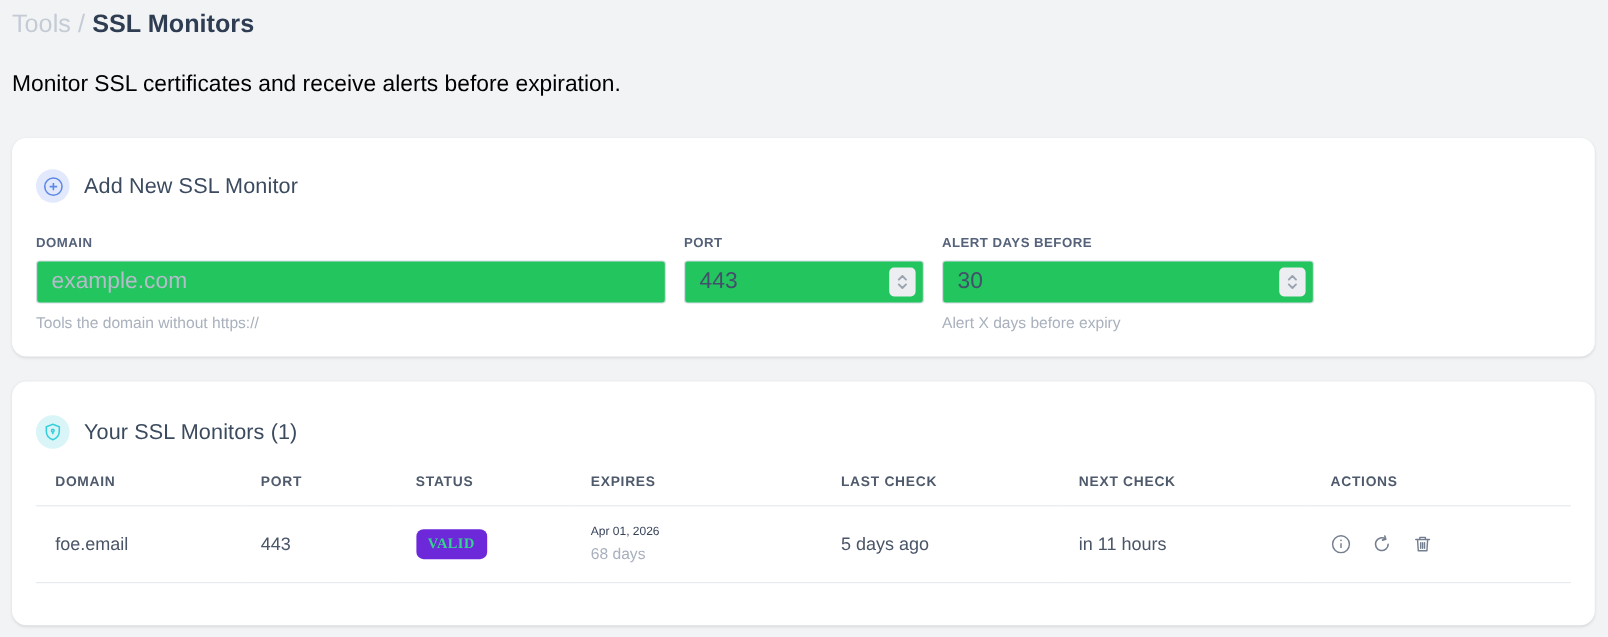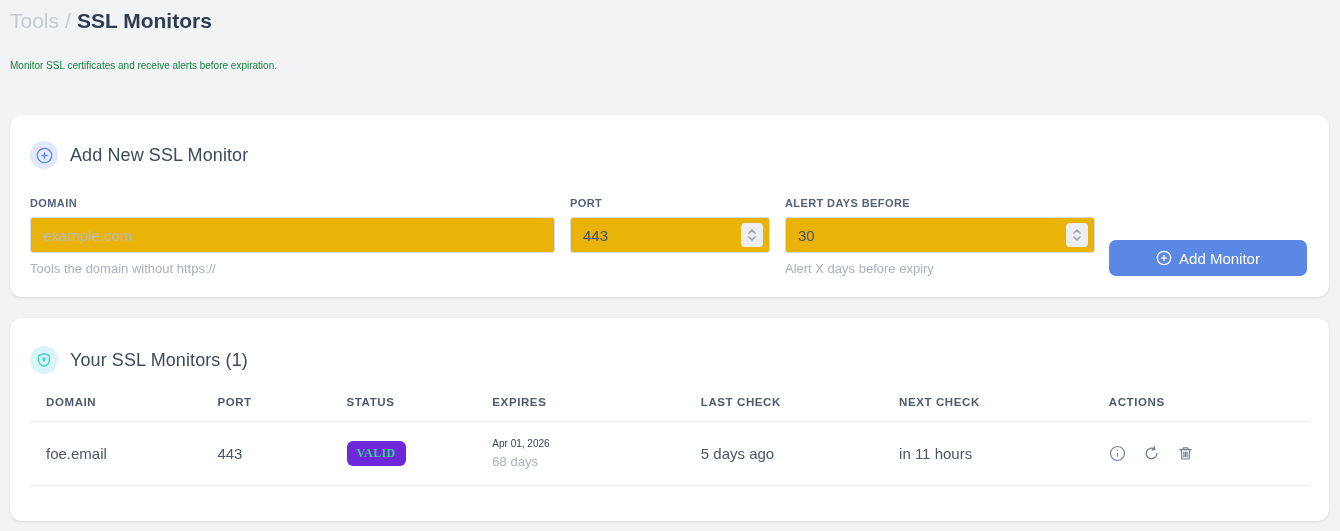--- a/index.html
+++ b/index.html
@@ -10,21 +10,21 @@
     color:#3d4b5f;
   }
   .page { position:relative; width:1192px; height:531px; }
 
   
   .page-header { padding:8px 10px 0 10px; }
   .breadcrumb { font-size:21px; line-height:26px; }
   .crumb-parent { color:#c4cbd5; font-weight:400; }
   .crumb-sep { color:#c4cbd5; margin:0 6px; }
   .crumb-current { color:#2e3d52; font-weight:700; }
-  .page-subtitle { margin-top:26px; font-size:10px; color:#15803d; }
+  .page-subtitle { margin-top:26px; font-size:19px; color:#000000; }
 
   
   .card {
     position:absolute; left:10px; width:1319px;
     background:#ffffff; border-radius:12px;
     box-shadow:0 1px 3px rgba(25,39,62,0.07), 0 1px 2px rgba(25,39,62,0.05);
   }
   .card-add { top:115px; height:182px; padding:26px 20px 22px 20px; }
   .card-list { top:318px; height:203px; padding:28px 20px 18px 20px; }
 
@@ -43,21 +43,21 @@
   .field-domain { width:525px; margin-right:15px; }
   .field-port   { width:200px; margin-right:15px; }
   .field-alert  { width:310px; margin-right:14px; }
   .field-label {
     font-size:11px; font-weight:700; letter-spacing:0.4px;
     color:#55627a; margin-bottom:8px; text-transform:uppercase;
   }
   .input-wrap { position:relative; height:36px; }
   .text-input {
     width:100%; height:36px; border:1px solid #d5dbe3; border-radius:3px;
-    padding:0 12px; font-size:15px; color:#44506b; background:#eab308; outline:none;
+    padding:0 12px; font-size:19px; color:#44506b; background:#22c55e; outline:none;
     font-family:"Liberation Sans", sans-serif;
   }
   .text-input::placeholder { color:#b4bcc9; }
   .spinner {
     position:absolute; right:7px; top:6px; width:22px; height:24px;
     background:#eceef2; border-radius:4px;
     display:flex; align-items:center; justify-content:center; cursor:pointer;
   }
   .field-hint { margin-top:8px; font-size:13px; color:#a9b1bd; }
   .btn-add {
@@ -148,28 +148,20 @@
           <span class="spinner">
             <svg width="12" height="16" viewBox="0 0 12 16" fill="none" stroke="#9aa3b0" stroke-width="1.6" stroke-linecap="round" stroke-linejoin="round">
               <polyline points="3,6 6,3 9,6"></polyline>
               <polyline points="3,10 6,13 9,10"></polyline>
             </svg>
           </span>
         </div>
         <div class="field-hint">Alert X days before expiry</div>
       </div>
 
-      <button class="btn-add">
-        <svg width="16" height="16" viewBox="0 0 16 16" fill="none" stroke="#ffffff" stroke-width="1.3">
-          <circle cx="8" cy="8" r="6.7"></circle>
-          <line x1="8" y1="5.1" x2="8" y2="10.9"></line>
-          <line x1="5.1" y1="8" x2="10.9" y2="8"></line>
-        </svg>
-        <span>Add Monitor</span>
-      </button>
     </div>
   </div>
 
   <div class="card card-list">
     <div class="card-heading">
       <span class="icon-badge cyan">
         <svg width="16" height="16" viewBox="0 0 16 16" fill="none" stroke="#35cfdb" stroke-width="1.3">
           <path d="M8 1.6 L13.4 3.6 V7.4 C13.4 10.9 11.1 13.3 8 14.4 C4.9 13.3 2.6 10.9 2.6 7.4 V3.6 Z"></path>
           <circle cx="8" cy="6.9" r="1.1"></circle>
           <line x1="8" y1="8" x2="8" y2="9.8"></line>

